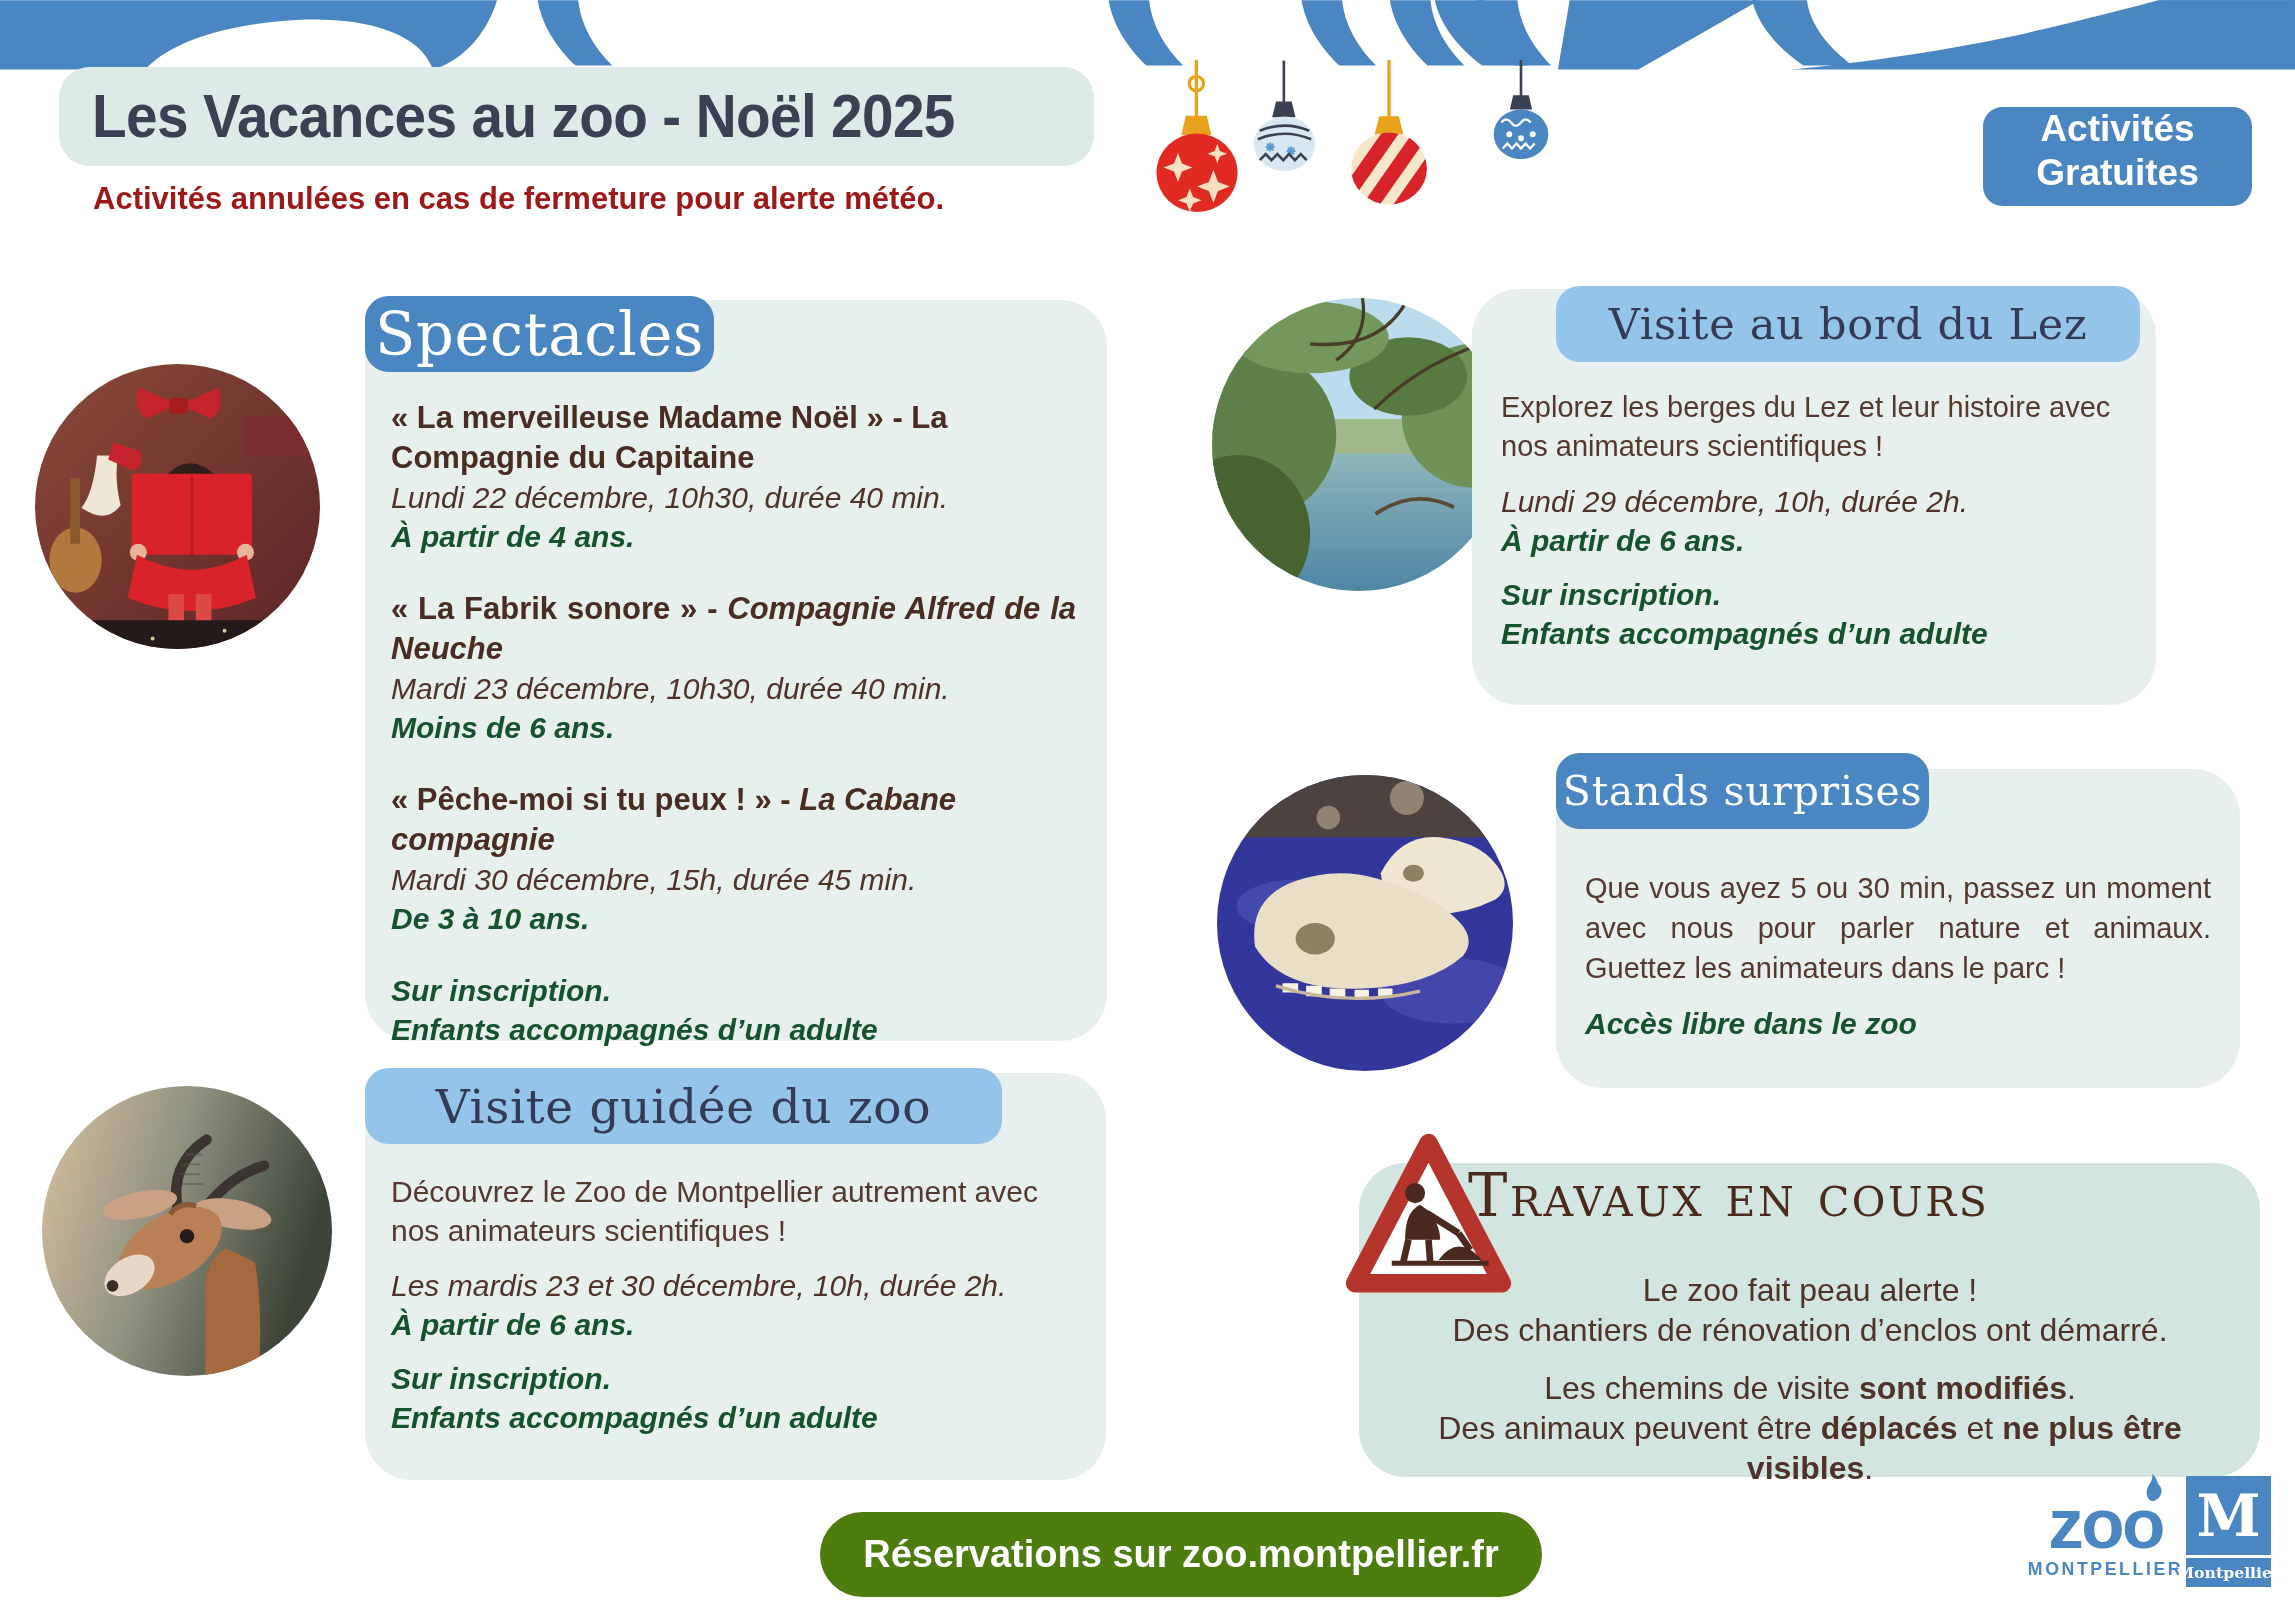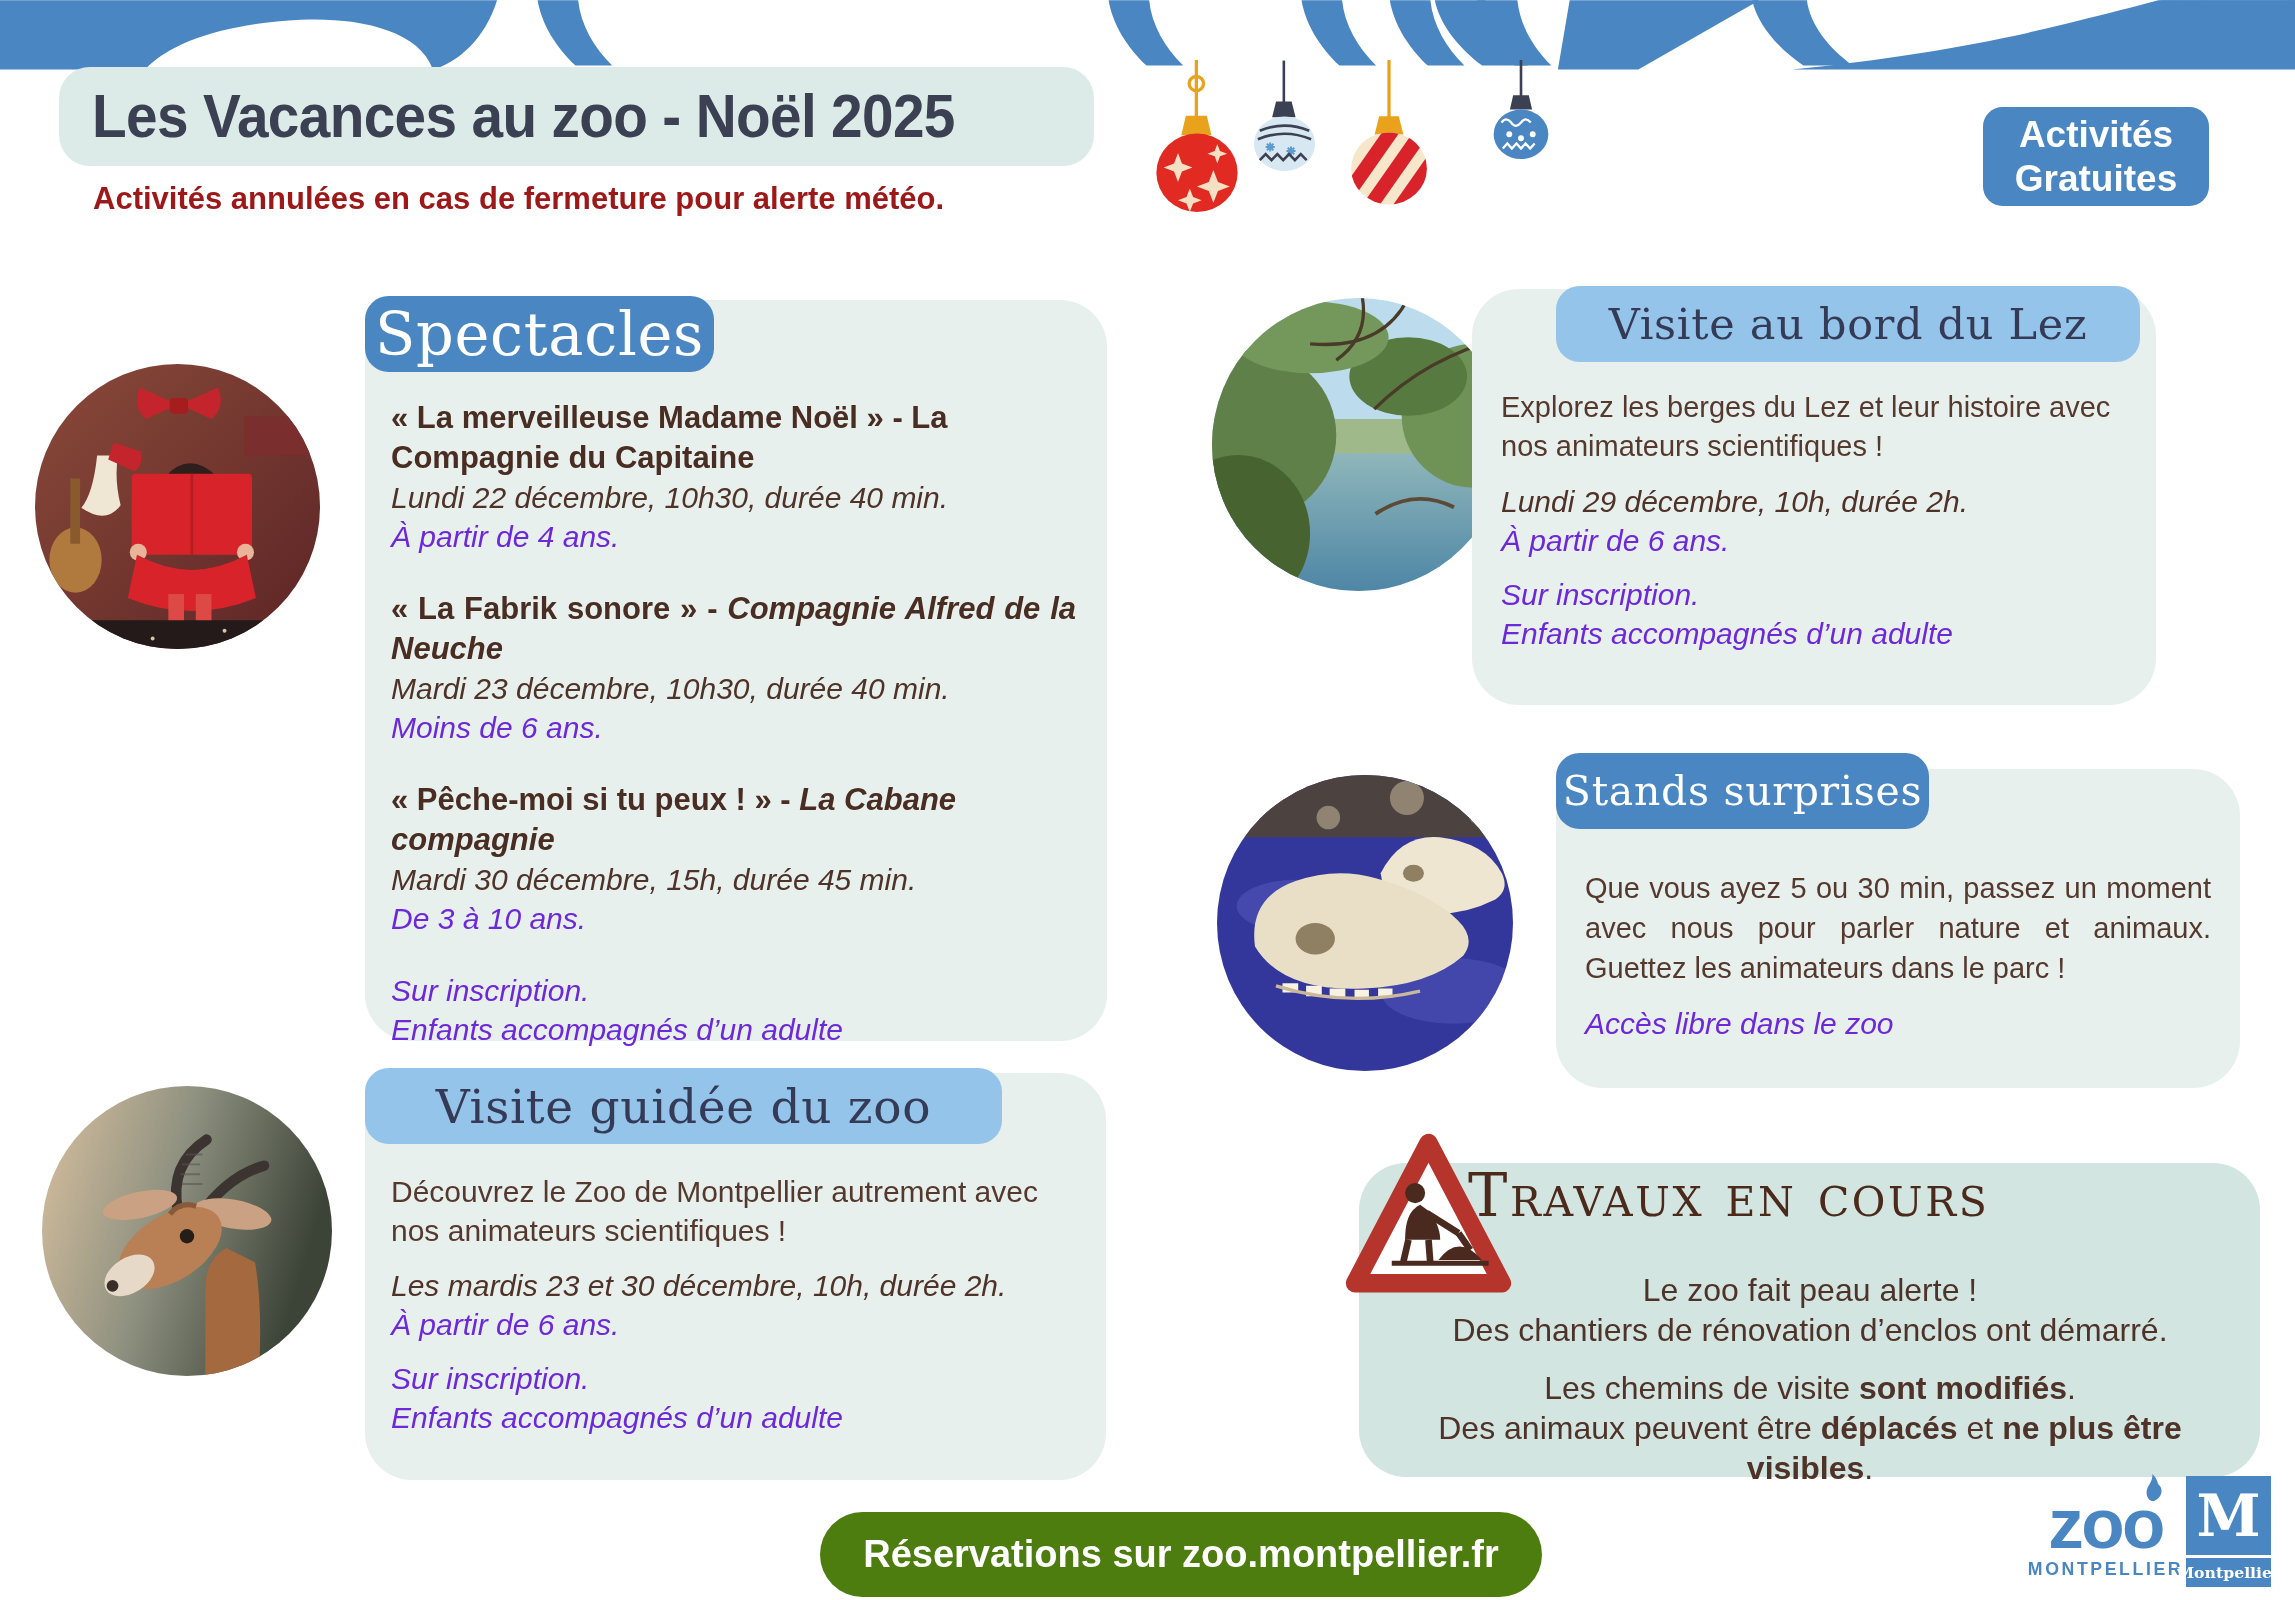--- a/index.html
+++ b/index.html
@@ -13,39 +13,39 @@
 
   
   .title-box{position:absolute;left:59px;top:67px;width:1035px;height:99px;
              background:#dcebe8;border-radius:31px;}
   .page-title{position:absolute;left:33px;top:0;height:99px;line-height:98px;
               font-size:61px;font-weight:bold;color:#3b4053;letter-spacing:-0.7px;
               transform:scaleX(.93);transform-origin:left center;white-space:nowrap;}
   .subtitle{position:absolute;left:93px;top:181px;font-size:31px;font-weight:600;
             color:#9d1919;}
 
-  .free-badge{position:absolute;left:1983px;top:107px;width:226px;height:99px;
+  .free-badge{position:absolute;left:1983px;top:107px;width:269px;height:99px;
               background:#4a86c2;border-radius:19.6px;display:flex;flex-direction:column;
-              align-items:center;justify-content:center;color:#fff;font-weight:bold;
+              align-items:center;justify-content:flex-start;color:#fff;font-weight:bold;
               font-size:37px;line-height:1.18;}
 
   
   .card{position:absolute;background:#e7f0ed;border-radius:47px;box-sizing:border-box;}
   .card-header{position:absolute;border-radius:23.6px;display:flex;align-items:center;
                justify-content:center;font-family:"DejaVu Serif",serif;letter-spacing:0.7px;
                white-space:nowrap;}
   .hdr-blue{background:#4a86c2;color:#ffffff;}
   .hdr-light{background:#94c4ea;color:#353b56;}
 
   .card .content{position:relative;}
   .ev-title{font-size:31px;font-weight:bold;color:#4a2d22;line-height:40px;}
   .ev-title .it{font-style:italic;}
   .just{text-align:justify;}
   .date{font-size:30px;font-style:italic;color:#4f3228;line-height:39px;}
-  .red{font-size:30px;font-style:italic;font-weight:400;color:#6d28d9;line-height:39px;}
+  .red{font-size:30px;font-style:italic;font-weight:700;color:#14532d;line-height:39px;}
   .desc{font-size:30px;color:#55392e;line-height:39px;}
   .mt{margin-top:33px;}
   .mts{margin-top:15.7px;}
 
   
   .card-travaux{background:#d2e5e1;}
   .travaux-title{position:absolute;left:1468px;top:1161px;width:720px;
                  font-family:"DejaVu Serif",serif;font-variant:small-caps;
                  font-size:59px;color:#4b2a1c;letter-spacing:2.6px;white-space:nowrap;}
   .travaux-body{position:absolute;left:1385px;top:1270px;width:850px;text-align:center;

